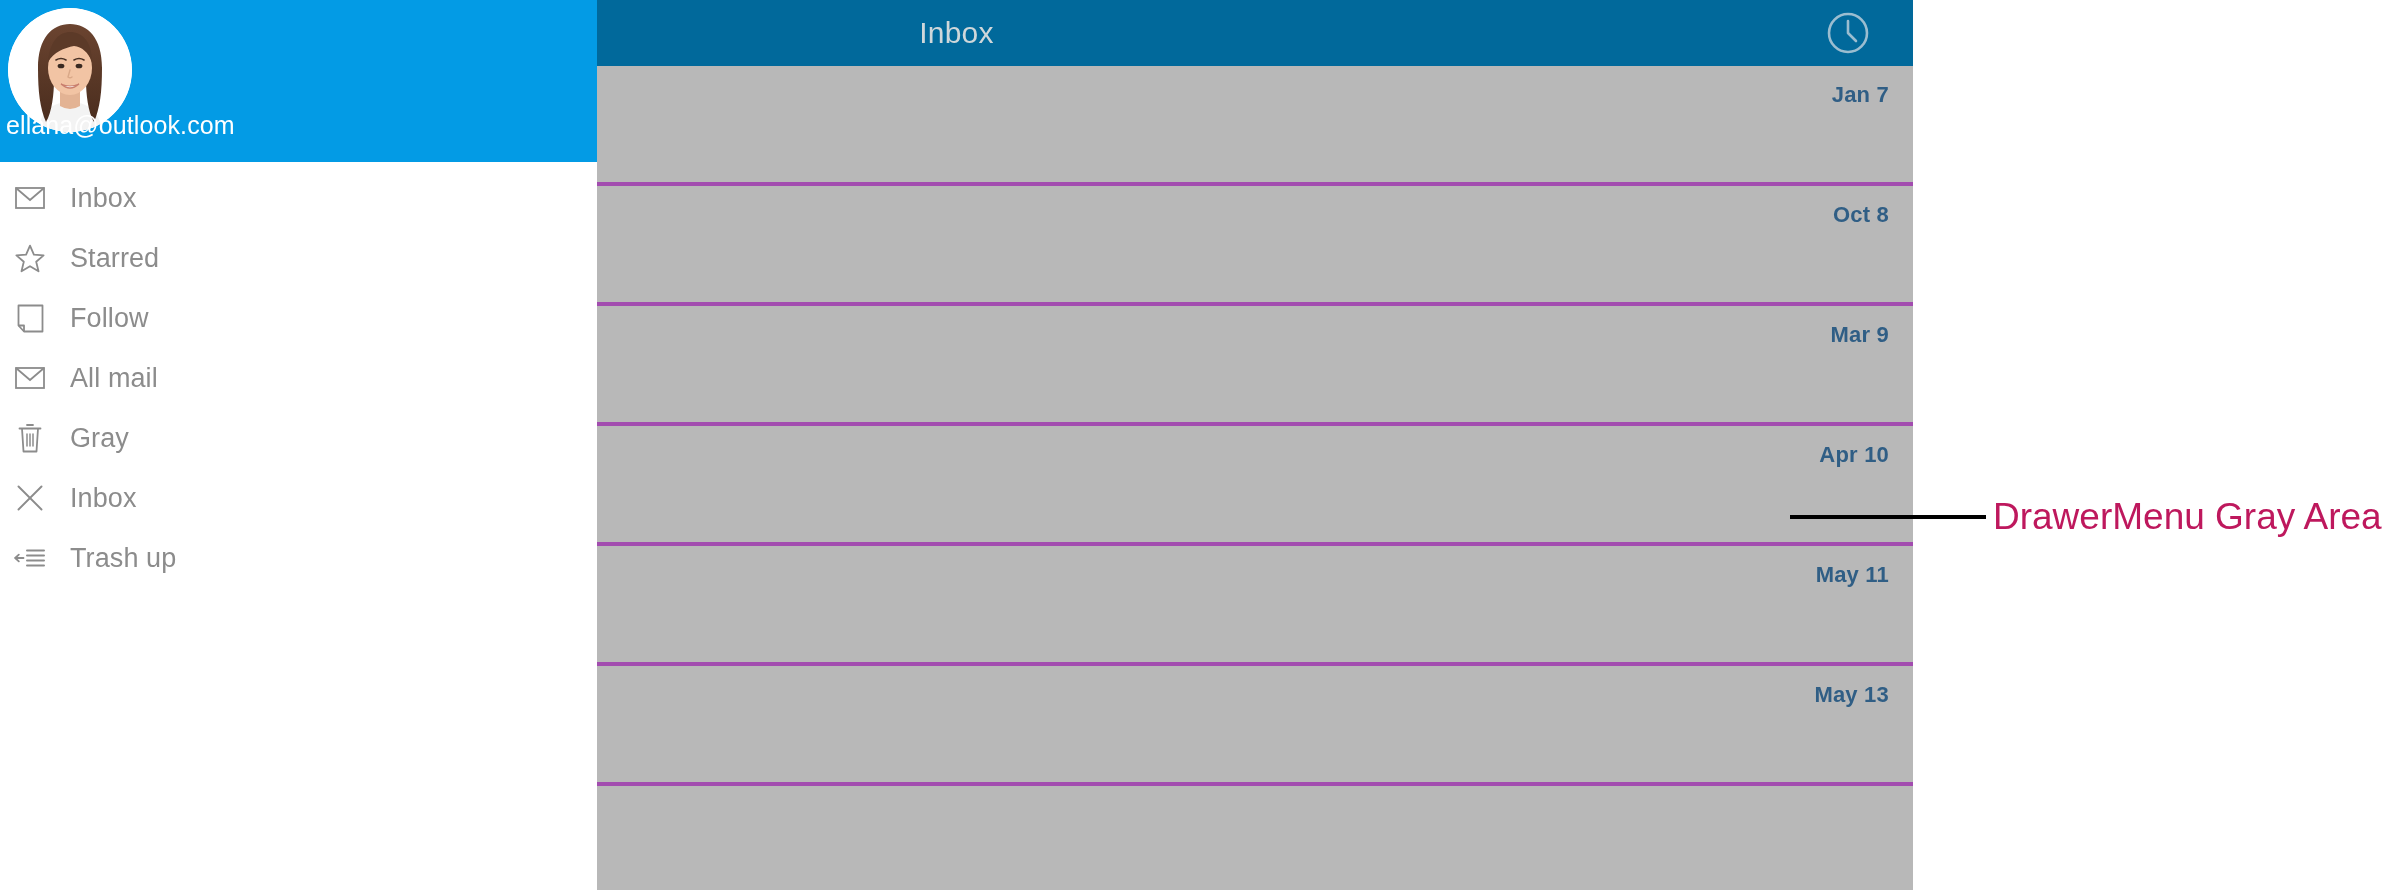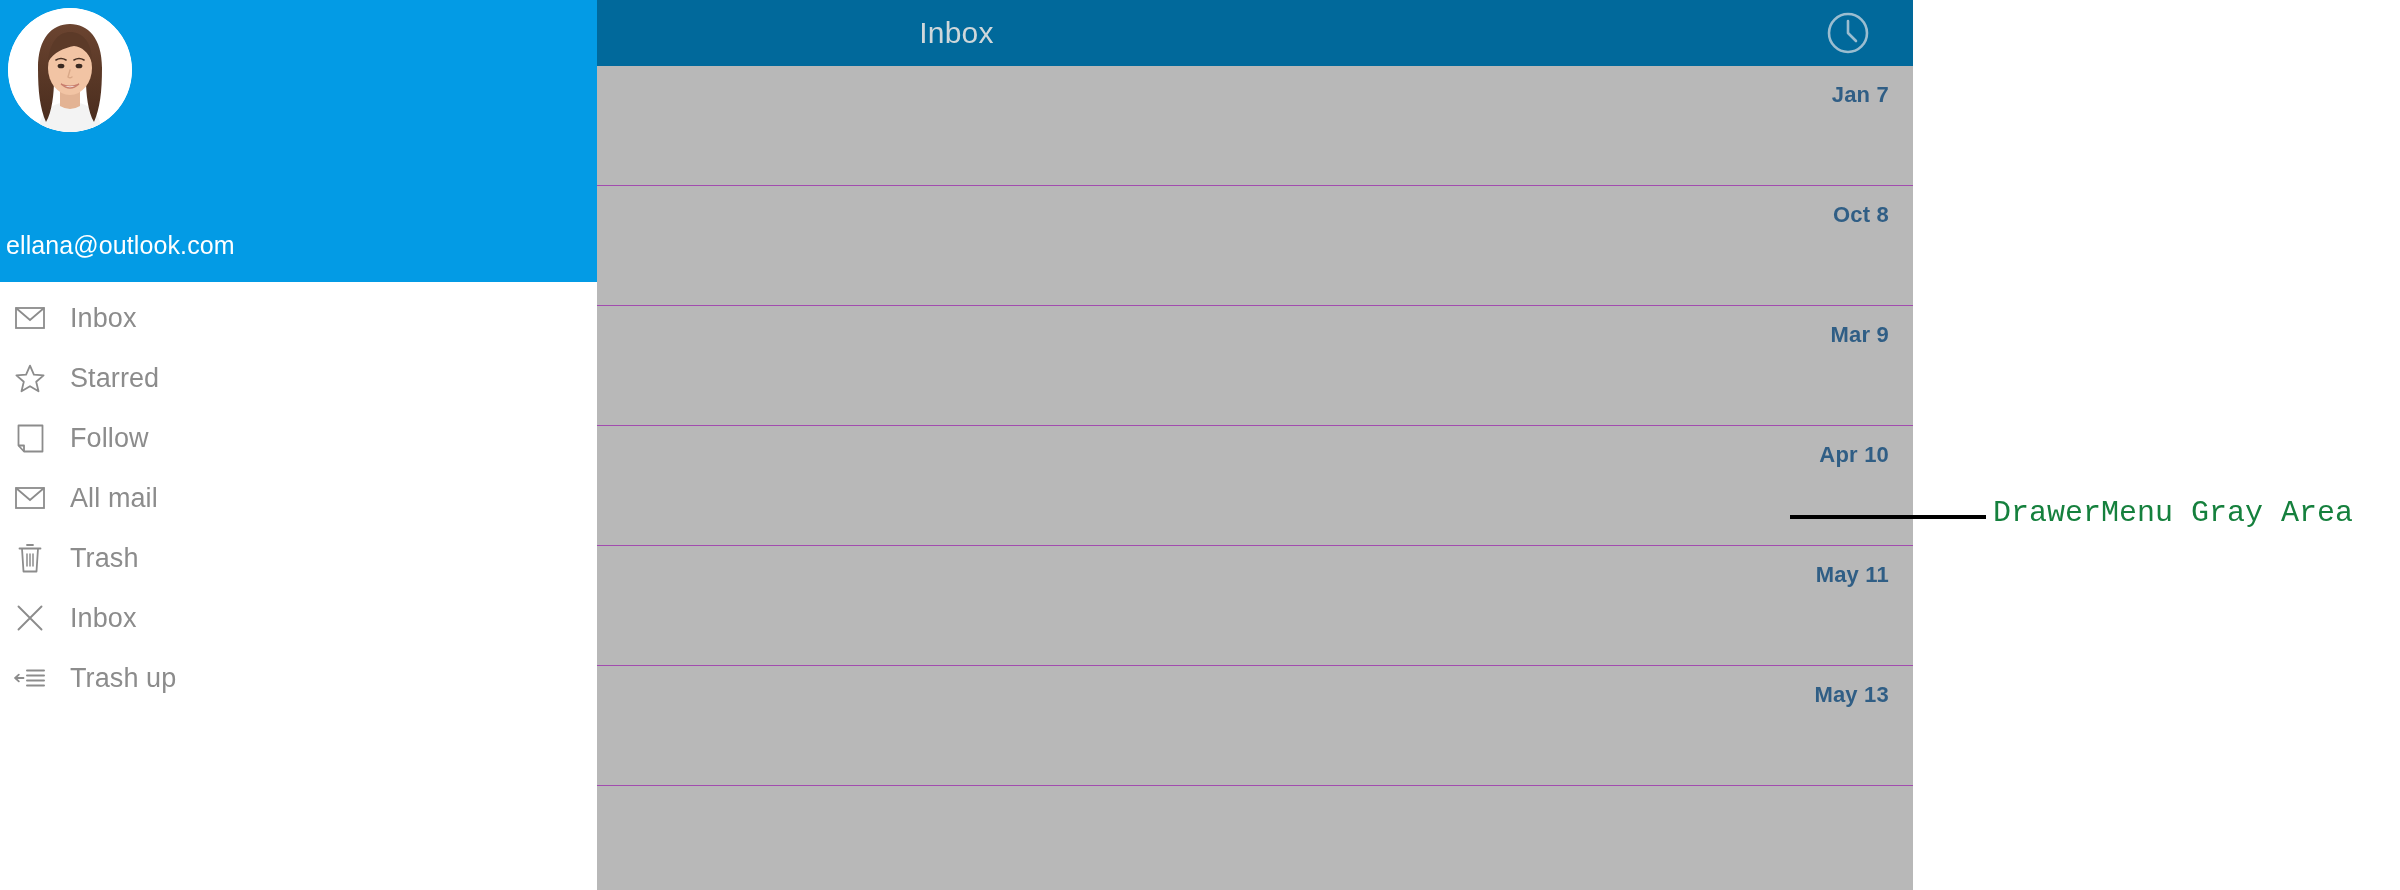--- a/index.html
+++ b/index.html
@@ -62,21 +62,21 @@
     left: 0;
     top: 66px;
     width: 1913px;
     height: 824px;
     background: #ffffff;
   }
   .mail-row {
     position: relative;
     height: 120px;
     background: #ffffff;
-    border-bottom: 1px solid #d946ef;
+    border-bottom: 4px solid #d946ef;
     box-sizing: border-box;
   }
   .mail-row-date {
     position: absolute;
     right: 24px;
     top: 16px;
     font-size: 22px;
     font-weight: bold;
     color: #1565a8;
     letter-spacing: .2px;
@@ -116,21 +116,21 @@
     left: 0;
     top: 0;
     width: 597px;
     height: 890px;
     background: #ffffff;
     z-index: 20;
   }
   #drawer-header {
     position: relative;
     width: 597px;
-    height: 282px;
+    height: 162px;
     background: #039be5;
   }
   #drawer-avatar {
     position: absolute;
     left: 8px;
     top: 8px;
     width: 124px;
     height: 124px;
     border-radius: 50%;
     background: #ffffff;
@@ -187,23 +187,23 @@
     left: 1790px;
     top: 515px;
     width: 196px;
     height: 4px;
     background: #000000;
   }
   #annotation-label {
     position: absolute;
     left: 1993px;
     top: 496px;
-    font-family: Liberation Mono, monospace;
-    font-size: 30px;
-    color: #15803d;
+    font-family: Liberation Sans, sans-serif;
+    font-size: 37px;
+    color: #be185d;
     white-space: nowrap;
   }
 </style>
 </head>
 <body>
 
 <div id="app-frame">
 
   <div id="mail-list">
     <div class="mail-row">
@@ -335,21 +335,21 @@
 
       <div class="drawer-item">
         <span class="drawer-item-icon">
           <svg width="26" height="30" viewBox="0 0 26 30">
             <path d="M10 2 L16 2" stroke="#8c8c8c" stroke-width="1.8" stroke-linecap="round"></path>
             <path d="M2.5 5.5 L23.5 5.5" stroke="#8c8c8c" stroke-width="1.8" stroke-linecap="round"></path>
             <path d="M5 5.5 L6.5 28.5 L19.5 28.5 L21 5.5" fill="none" stroke="#8c8c8c" stroke-width="1.8" stroke-linejoin="round"></path>
             <path d="M10 11 L10 23 M13 11 L13 23 M16 11 L16 23" stroke="#8c8c8c" stroke-width="1.5" stroke-linecap="round"></path>
           </svg>
         </span>
-        <span class="drawer-item-label">Trash</span>
+        <span class="drawer-item-label">Gray</span>
       </div>
 
       <div class="drawer-item">
         <span class="drawer-item-icon">
           <svg width="28" height="28" viewBox="0 0 28 28">
             <path d="M2.5 2.5 L25.5 25.5 M25.5 2.5 L2.5 25.5" stroke="#8c8c8c" stroke-width="1.9" stroke-linecap="round"></path>
           </svg>
         </span>
         <span class="drawer-item-label">Inbox</span>
       </div>

